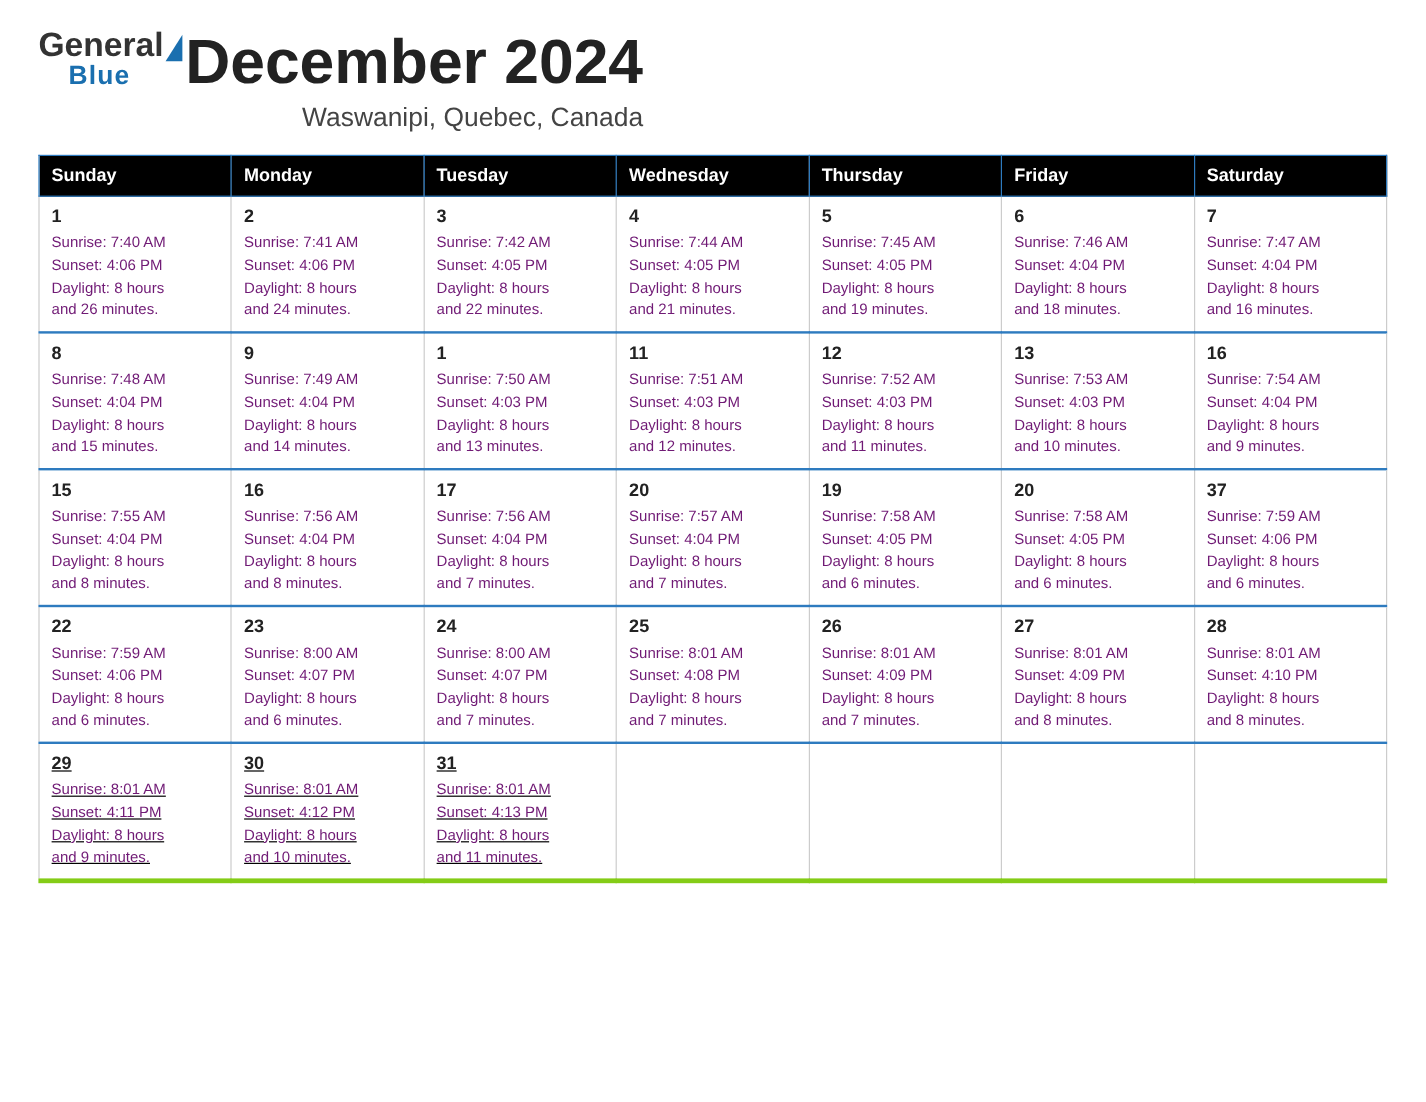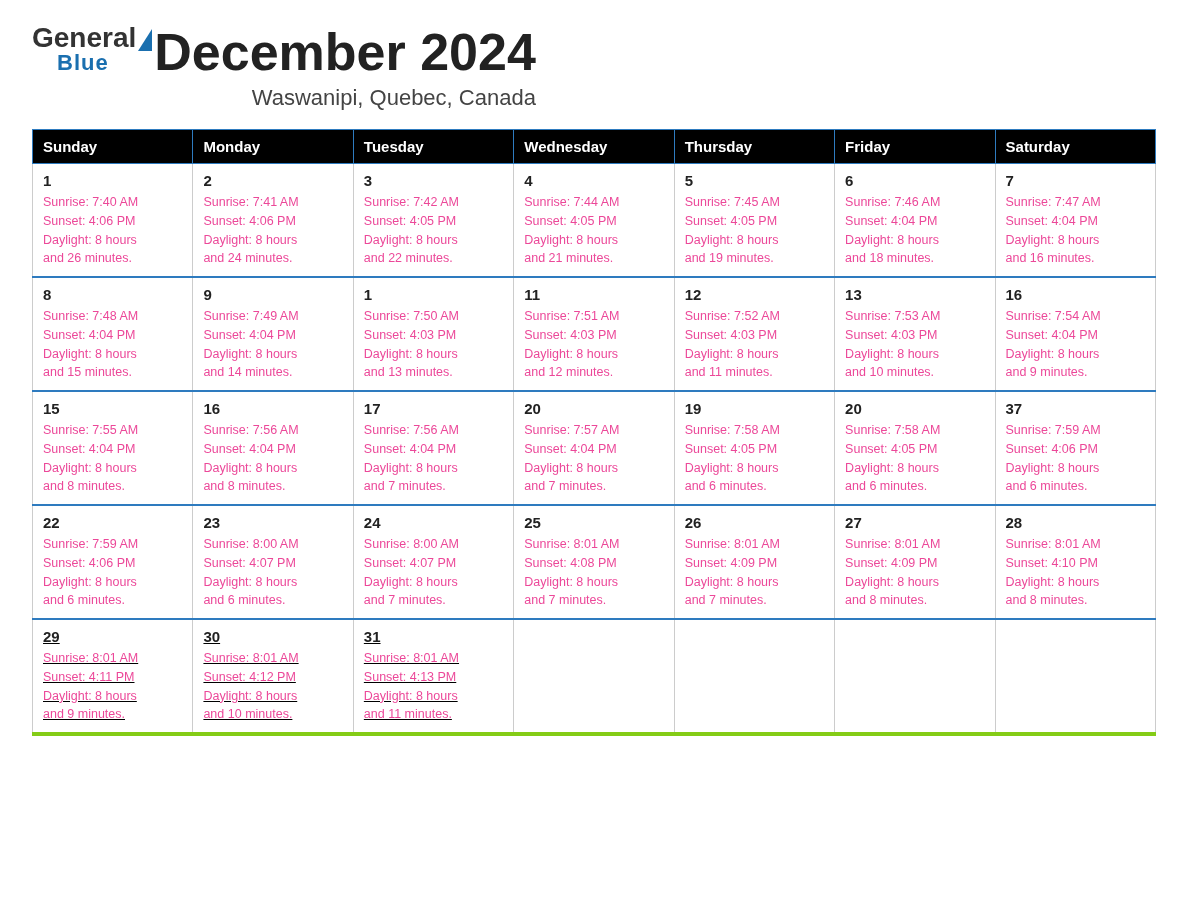--- a/index.html
+++ b/index.html
@@ -99,21 +99,21 @@
     .day-num {
       font-size: 15px;
       font-weight: bold;
       color: #222;
       margin-bottom: 4px;
       display: block;
     }
     .day-info {
       font-size: 12.5px;
       line-height: 1.5;
-      color: #ec4899;
+      color: #701a75;
     }
     tbody tr:last-child {
       border-bottom: 4px solid #84cc16;
       text-decoration: underline;
     }
     .empty-cell {
       background: #fff;
     }
   </style>
 </head>

